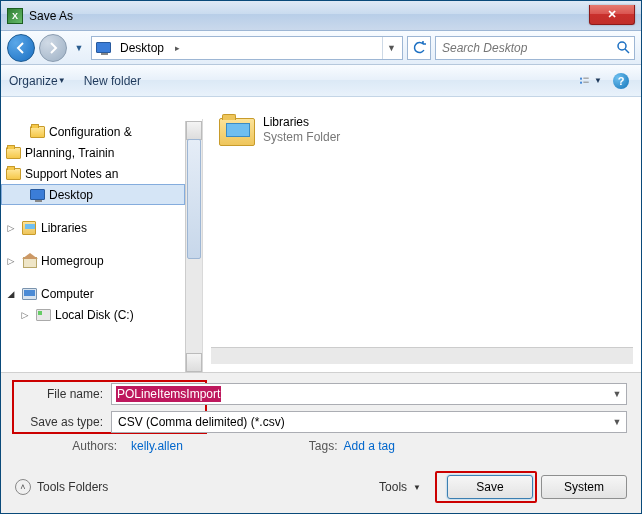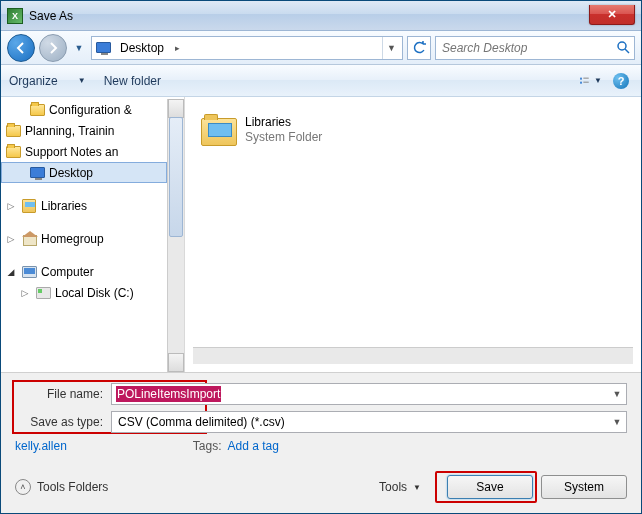--- a/index.html
+++ b/index.html
@@ -78,36 +78,37 @@
     flex:1;border:none;outline:none;font-size:12px;color:#777;font-style:italic;background:transparent;
   }
   .search .sicon{color:#1b6fc2;}
   
   .toolbar {
     height: 32px;
     background: linear-gradient(to bottom,#f9fcff,#e7f0fa 49%,#dce9f6 50%,#e9f2fb);
     border-bottom:1px solid #c4d5e6;
     display:flex;align-items:center;padding:0 8px;gap:18px;font-size:12px;color:#1e395b;
   }
-  .toolbar .org { display:flex;align-items:center;gap:20px;text-align:right;}
+  .toolbar .org { display:flex;align-items:center;gap:0;text-align:right;}
   .toolbar .org .d{font-size:8px;}
   .toolbar .right { margin-left:auto; display:flex;align-items:center;gap:6px;}
   .toolbar .icon-btn {
     width:24px;height:22px;border:1px solid transparent;
     display:flex;align-items:center;justify-content:center;
   }
   .help-icon{width:16px;height:16px;border-radius:50%;background:radial-gradient(circle at 30% 30%,#6ec0f0,#1273b8);color:#fff;font-size:11px;font-weight:bold;display:flex;align-items:center;justify-content:center;}
   
   .main {
     flex:1; display:flex; min-height:0;
   }
   .tree {
-    width:184px; border-right:1px solid #d9d9d9;
+    width:202px; border-right:1px solid #d9d9d9;
     overflow:hidden; font-size:12px; padding-top:2px;
     display:flex;
+    margin-top:22px;
   }
   .tree-inner{flex:1;overflow:hidden;}
   .tree .vscroll{width:17px;background:#e9e9e9;border-left:1px solid #ccc;position:relative;}
   .tree .vscroll::before,.tree .vscroll::after{content:"";position:absolute;left:0;right:0;height:17px;background:linear-gradient(#f4f4f4,#ddd);border:1px solid #bbb;}
   .tree .vscroll::before{top:0;} .tree .vscroll::after{bottom:0;}
   .tree .vscroll .thumb{position:absolute;left:1px;right:1px;top:18px;height:120px;background:linear-gradient(#e5edf7,#c7d7ea);border:1px solid #9db6d4;border-radius:2px;}
   .tree-row {
     display:flex;align-items:center;height:21px;padding-left:4px;gap:4px;white-space:nowrap;
   }
   .tree-row.selected { background:#d5e5f6; border:1px solid #84acdd; padding-left:3px;}
@@ -355,20 +356,21 @@
         <div class="lbl">Save as type:</div>
         <div class="field">
           <div class="combo">
             <span class="sel">CSV (Comma delimited) (*.csv)</span>
             <span class="arr">▼</span>
           </div>
         </div>
       </div>
     </div>
     <div class="meta-row">
+      <div class="lbl">Authors:</div>
       <div class="val">kelly.allen</div>
       <div class="lbl2">Tags:</div>
       <div class="val2">Add a tag</div>
     </div>
   </div>
 
   <div class="actions">
     <div class="hide-folders">
       <span class="hf-icon">˄</span>
       <span>Tools Folders</span>

